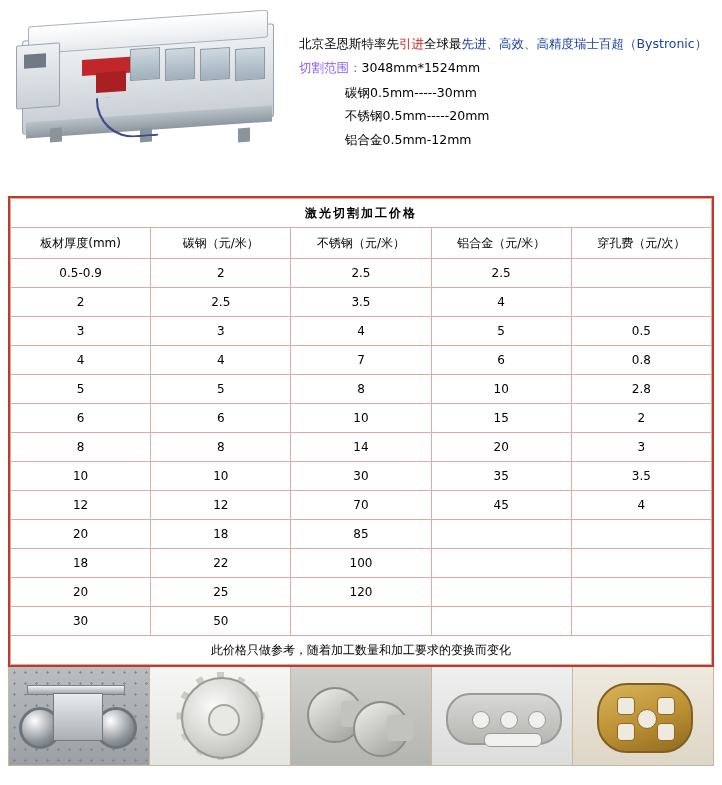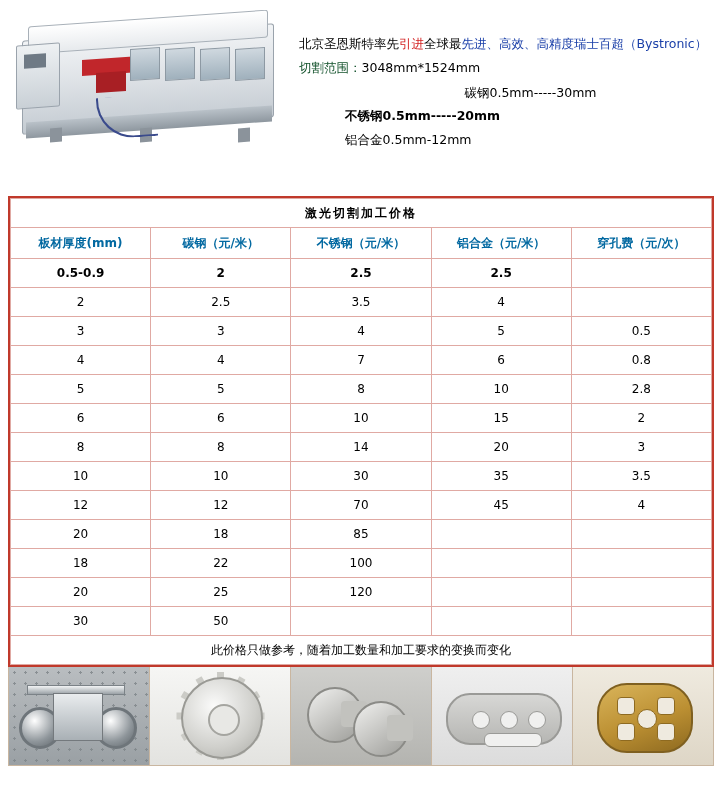--- a/index.html
+++ b/index.html
@@ -147,23 +147,23 @@
     padding-left: 14px;
     padding-top: 22px;
     font-size: 12.5px;
     line-height: 1.9;
     font-family: "DejaVu Sans", "Liberation Sans", sans-serif;
   }
   .lead-line { white-space: nowrap; }
   .lead-line .em { color: #d21f1f; }
   .lead-line .k { color: #1a3fa8; }
   .sub-line { color: #000; }
-  .sub-line .label { color: #14532d; font-family: Liberation Serif, serif; }
-  .indent1 { padding-left: 46px; text-align: center; }
-  .indent2 { padding-left: 46px; font-weight: bold; }
+  .sub-line .label { color: #8b5cf6; font-family: Liberation Serif, serif; }
+  .indent1 { padding-left: 46px; }
+  .indent2 { padding-left: 46px; }
   .indent3 { padding-left: 46px; }
   .indent4 { padding-left: 46px; }
 
   
   .table-wrap {
     margin: 0 8px;
     border: 2px solid #c0392b;
     border-top: 2px solid #c0392b;
     box-sizing: border-box;
     width: 706px;
@@ -182,31 +182,31 @@
   .title-row td {
     border: none;
     border-bottom: 1px solid #e0a9a3;
     color: #1a3fa8;
     font-weight: bold;
     font-size: 16px;
     height: 28px;
     letter-spacing: 2px;
   }
   .head-row th {
-    color: #0369a1;
-    font-weight: bold;
+    color: #000000;
+    font-weight: normal;
     height: 28px;
     font-size: 12.5px;
   }
   .price tbody td {
     height: 26px;
     color: #000;
   }
   .price tbody tr.first-data td {
-    font-weight: bold;
+    font-weight: normal;
   }
   .note-row td {
     border: 1px solid #e0a9a3;
     color: #1a3fa8;
     height: 28px;
     font-size: 12.5px;
   }
 
   
   .gallery {

